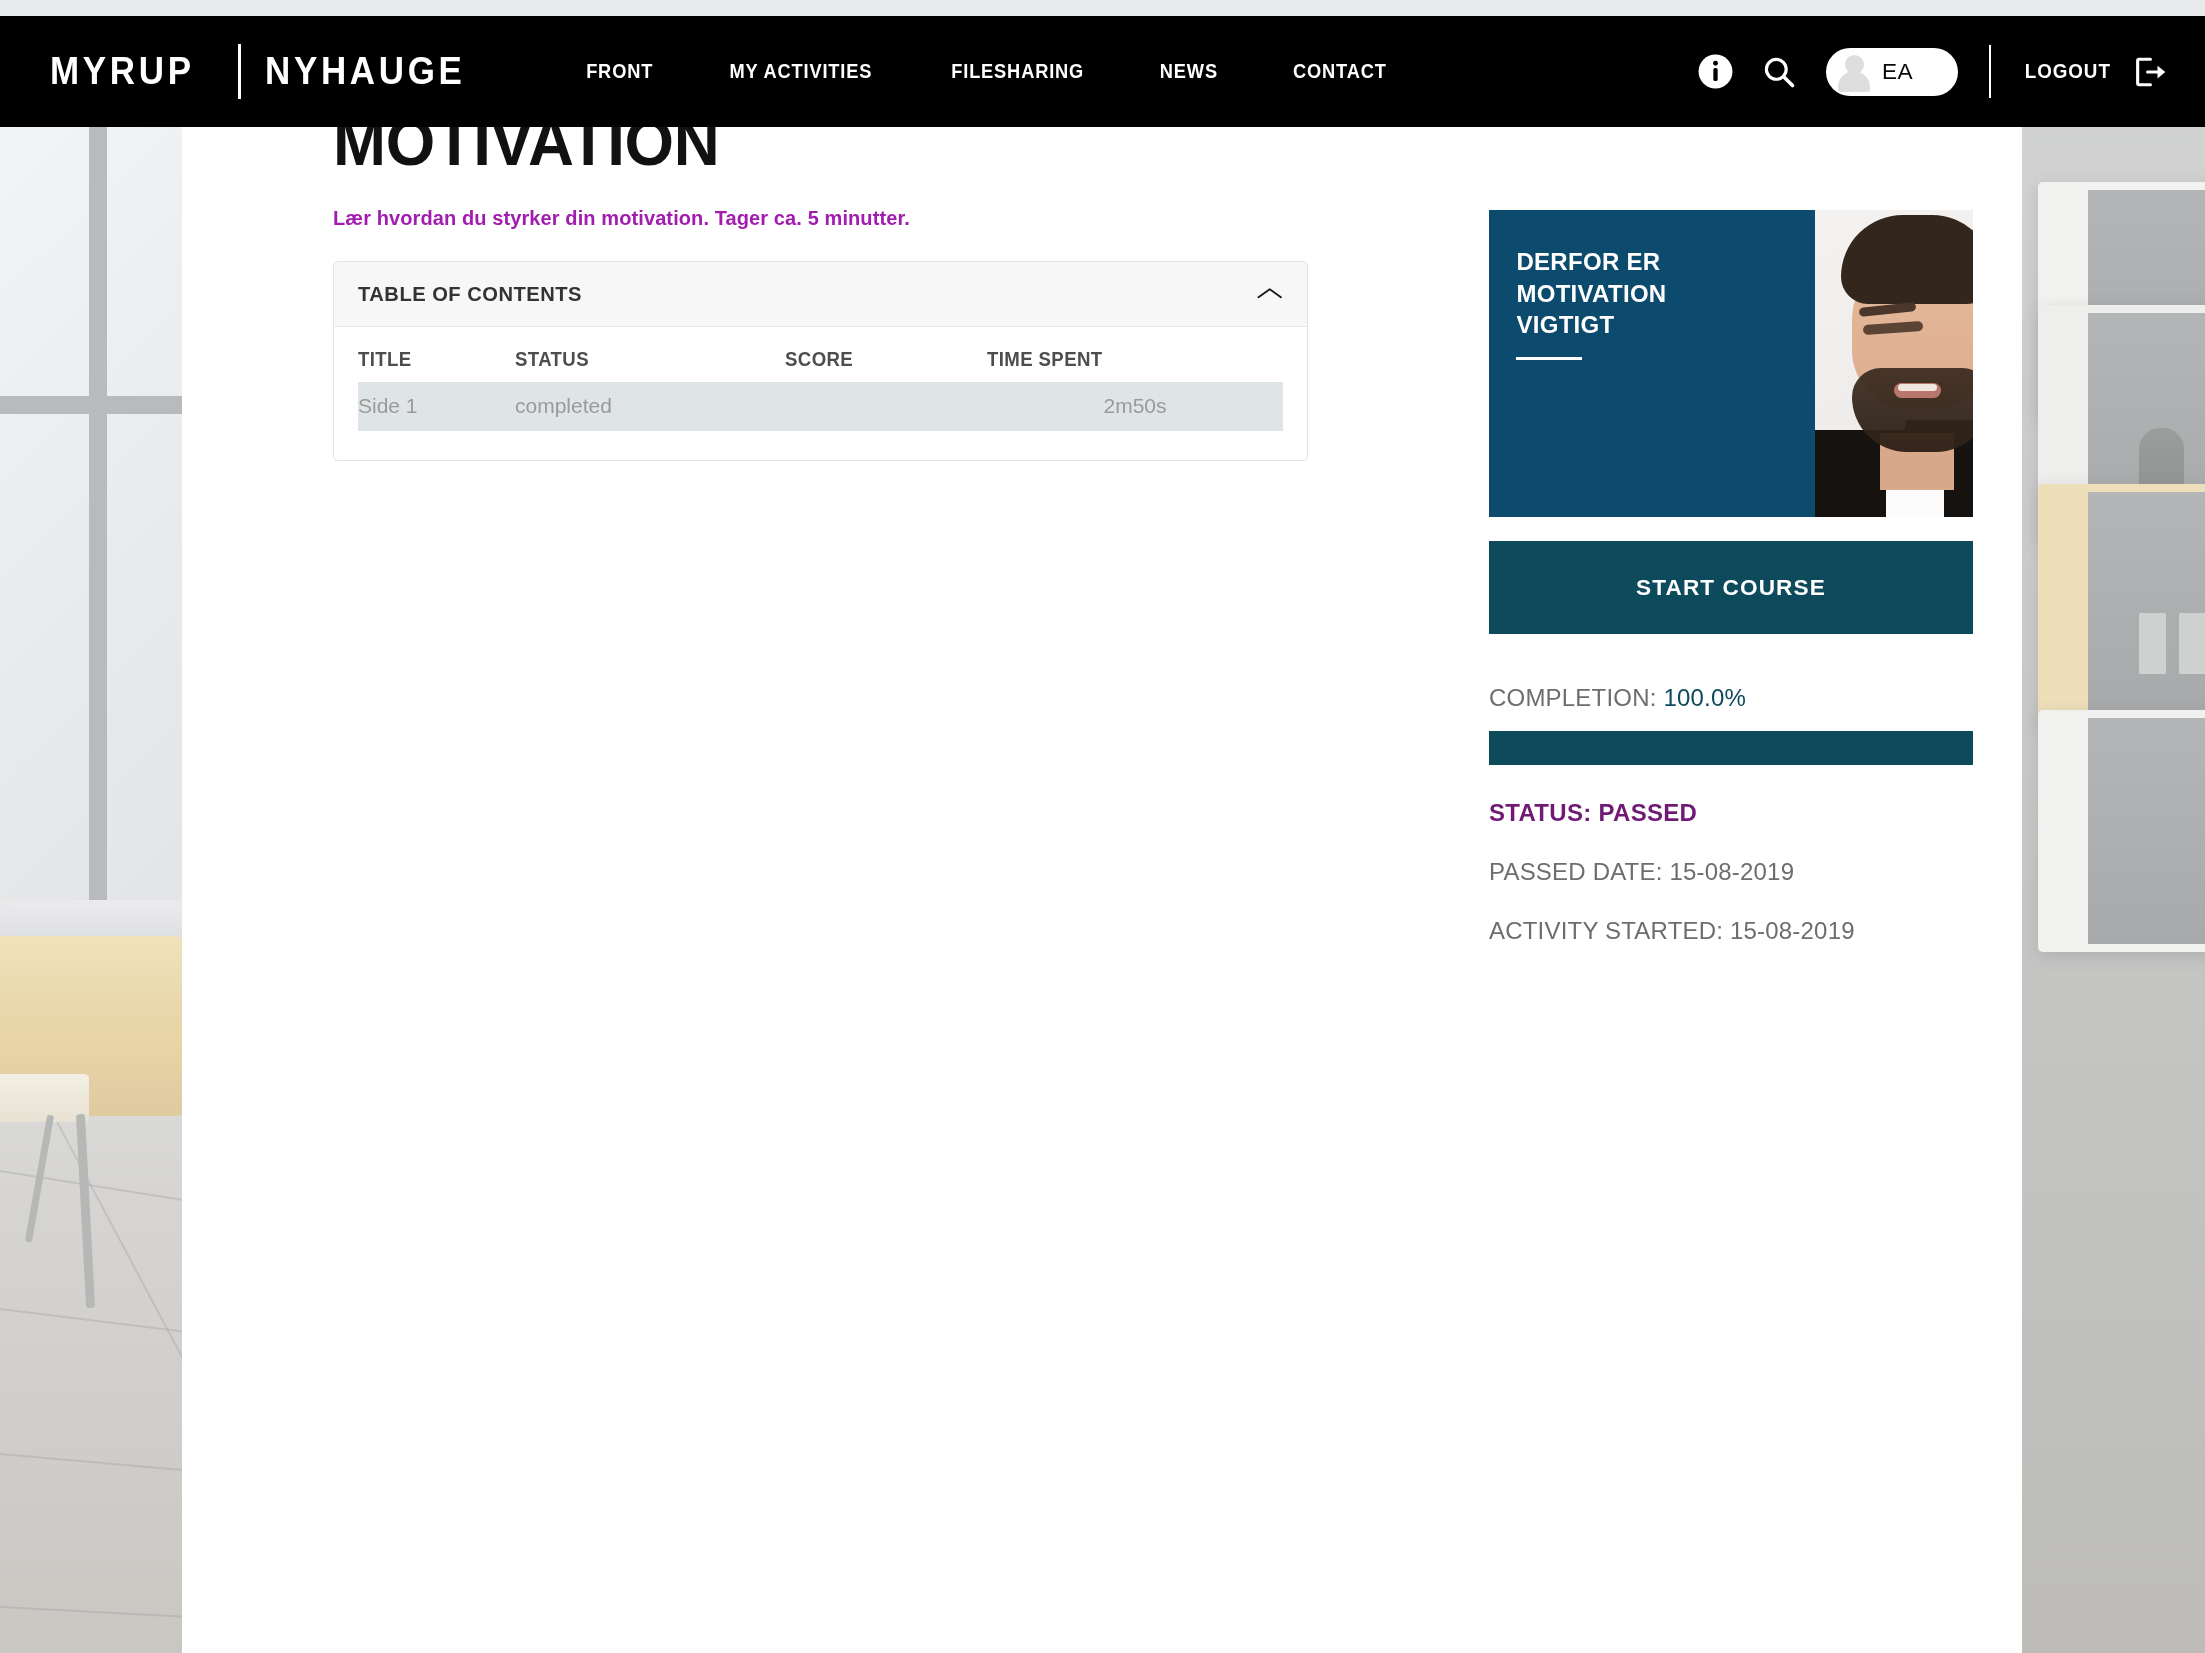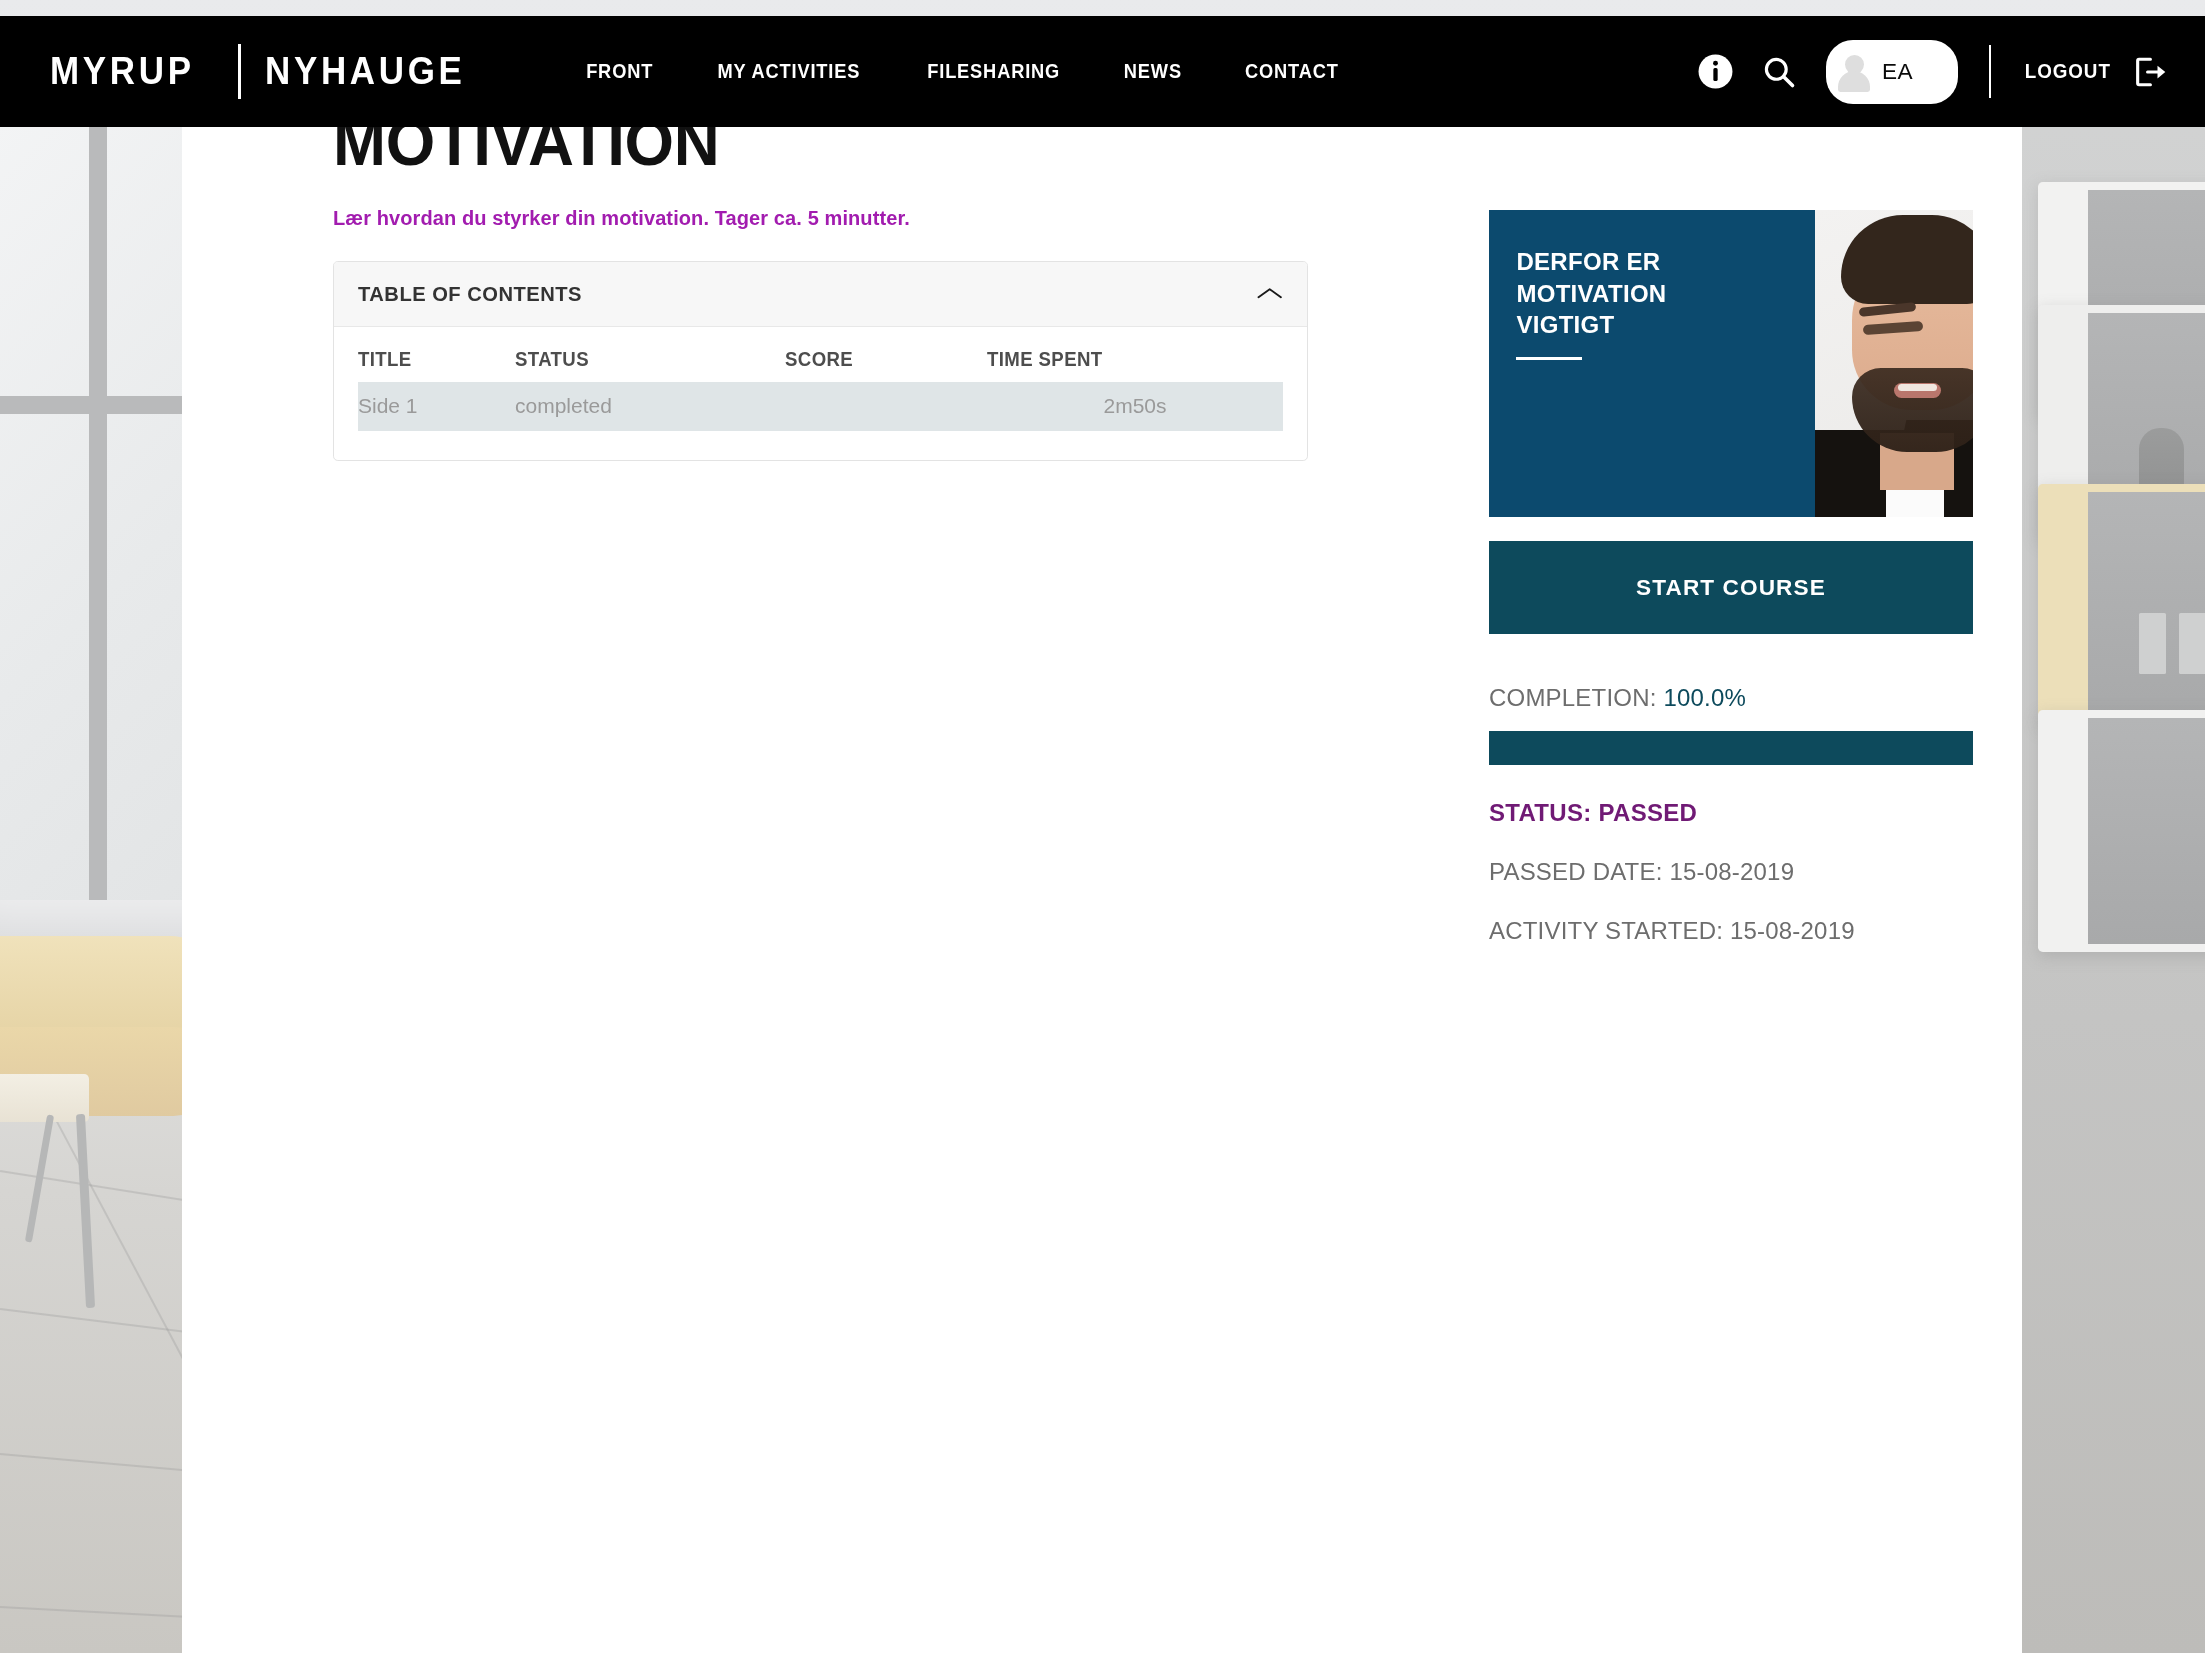--- a/index.html
+++ b/index.html
@@ -89,34 +89,34 @@
     display:flex; align-items:center; margin-left:50px; gap:0;
   }
   .logo-word {
     font-size:38px; font-weight:700; letter-spacing:4px;
     font-stretch:condensed; transform:scaleX(.92); transform-origin:left center;
     color:#ffffff; white-space:nowrap;
   }
   .logo-divider {
     width:2.4px; height:55px; background:#ffffff; margin:0 24px 0 31px;
   }
-  #main-nav { display:flex; align-items:center; margin-left:74px; gap:4px; }
+  #main-nav { display:flex; align-items:center; margin-left:74px; gap:16px; }
   .nav-item {
     color:#ffffff; font-size:19.4px; font-weight:700; letter-spacing:0.9px;
     padding:0 27px; white-space:nowrap; cursor:pointer;
     transform:scaleX(.94); transform-origin:center;
   }
   .header-right {
     margin-left:auto; display:flex; align-items:center; margin-right:39px; gap:0;
   }
   .icon-btn { cursor:pointer; display:flex; align-items:center; justify-content:center; }
   #info-icon { width:37px; height:37px; margin-right:27.4px; }
   #search-icon { width:36px; height:36px; margin-right:29px; }
   #user-pill {
-    height:64px; min-width:132px; background:#ffffff; border-radius:27px;
+    height:48px; min-width:132px; background:#ffffff; border-radius:27px;
     display:flex; align-items:center; padding:0 21px 0 8px; gap:8px; cursor:pointer;
   }
   #user-pill .avatar-silhouette {
     width:40px; height:40px; position:relative; flex:none;
   }
   #user-pill .avatar-silhouette .head {
     position:absolute; left:10.5px; top:3.2px; width:19.4px; height:19.4px;
     border-radius:50%; background:#dedede;
   }
   #user-pill .avatar-silhouette .body {

